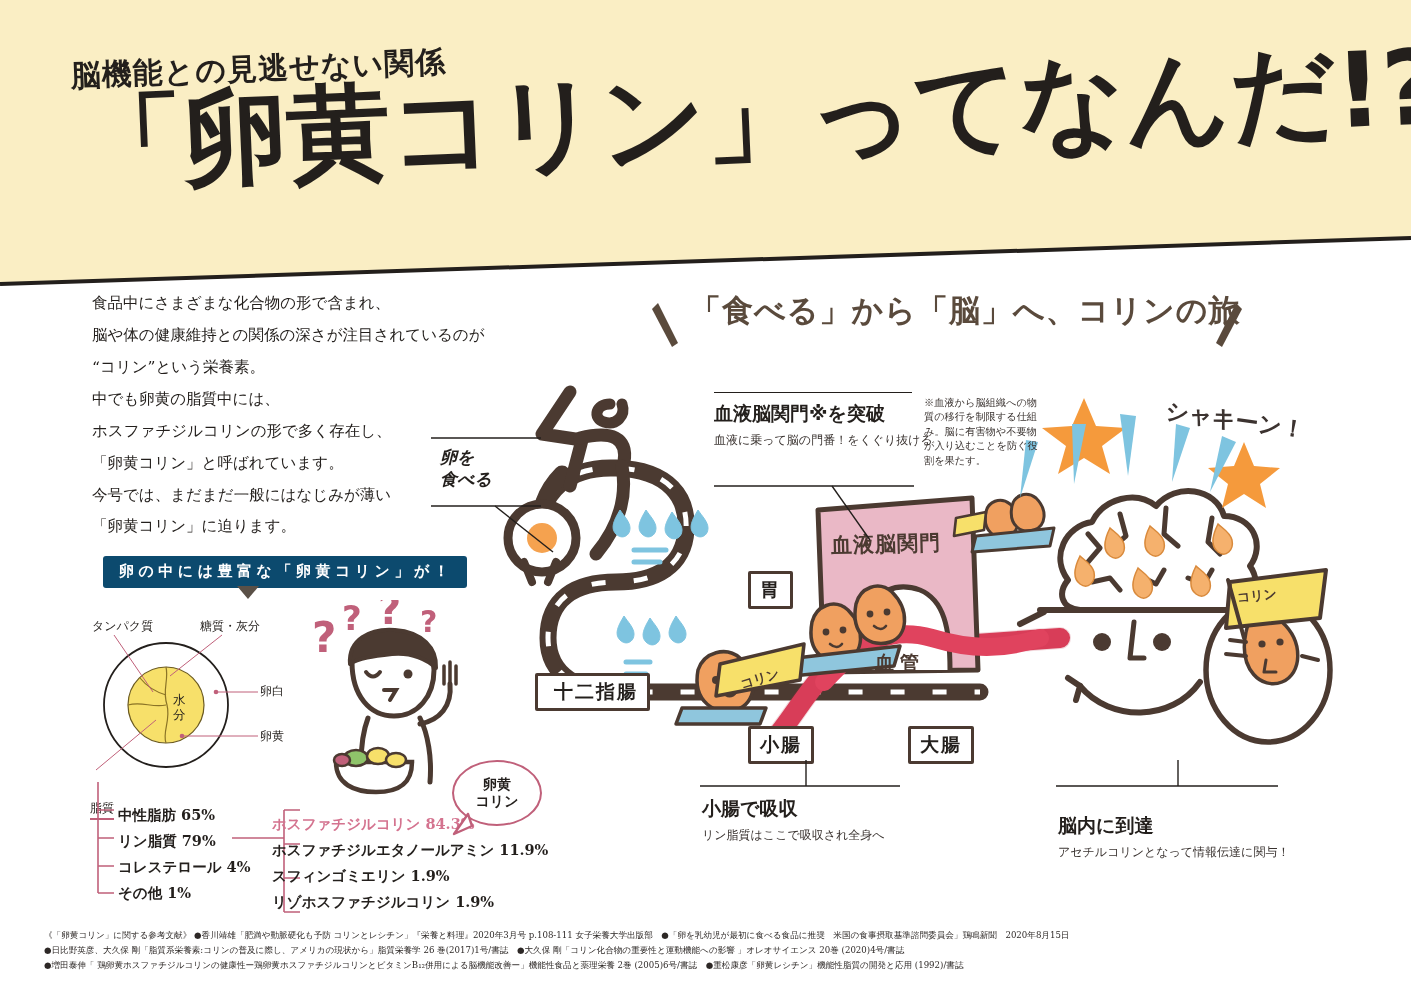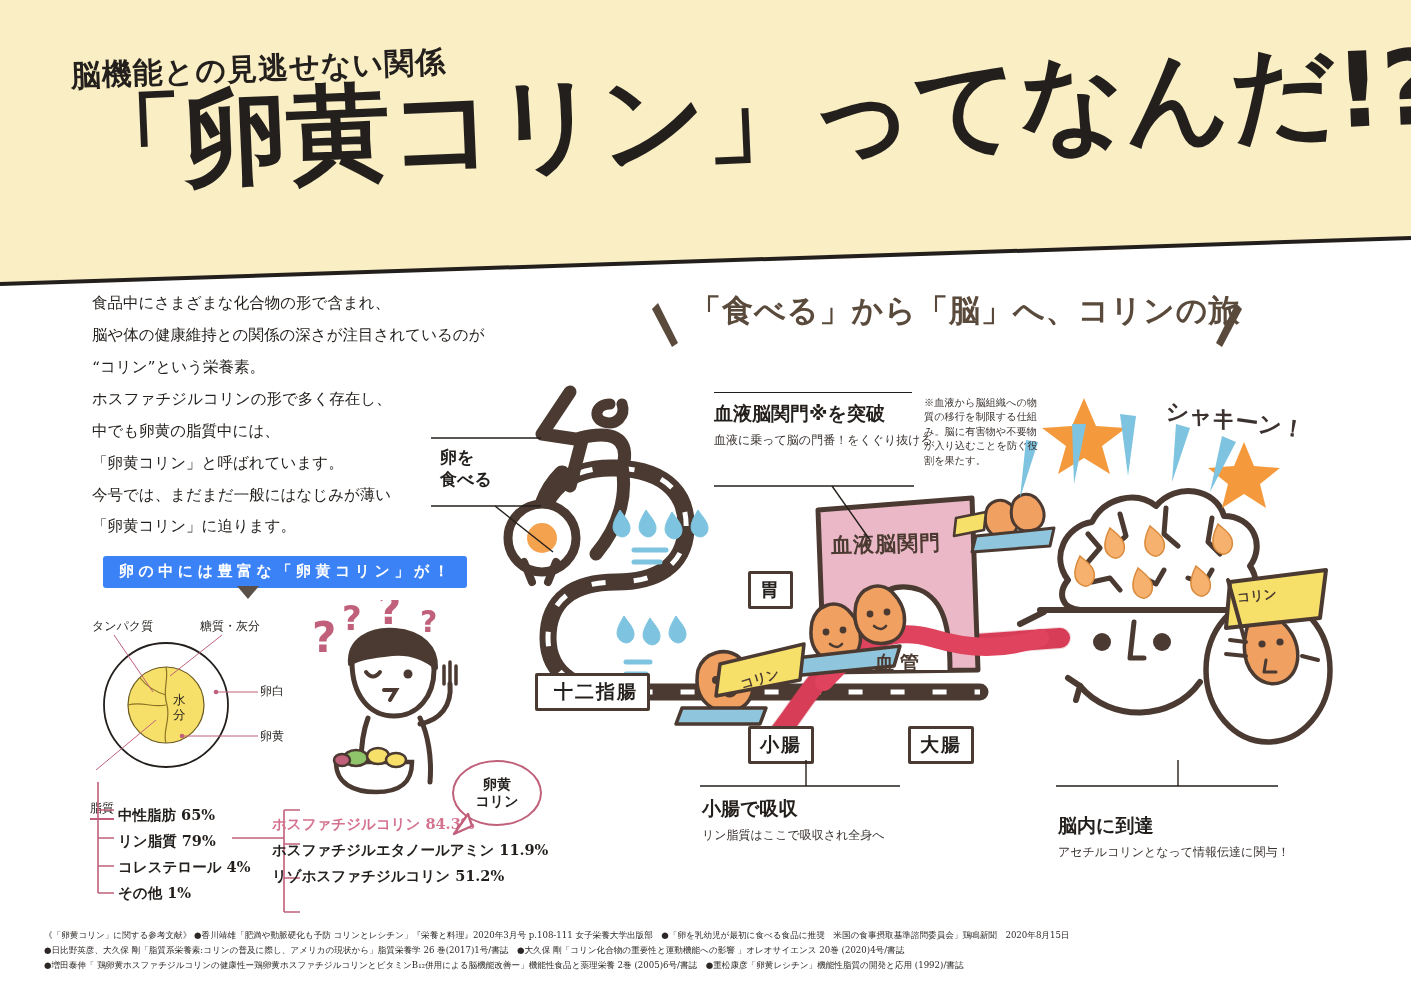--- a/index.html
+++ b/index.html
@@ -45,21 +45,21 @@
   .intro{
     position:absolute;left:92px;top:288px;width:430px;
     font-size:15.5px;line-height:2.06;
     color:#231f1c;
     font-family:"DejaVu Serif","Liberation Serif",serif;
   }
   .intro div{white-space:nowrap;}
 
   .banner{
     position:absolute;left:103px;top:556px;
-    background:#3b82f6;color:#ffffff;
+    background:#0c4a6e;color:#ffffff;
     font-size:15px;font-weight:bold;letter-spacing:4.5px;
     padding:6px 14px 7px 16px;
     border-radius:3px;
     white-space:nowrap;
     font-family:"DejaVu Sans",sans-serif;
   }
   .banner-tip{
     position:absolute;left:237px;top:586px;
     width:0;height:0;
     border-left:11px solid transparent;
@@ -123,20 +123,21 @@
   .tag{
     position:absolute;background:#ffffff;border:3.4px solid #4b3a31;
     font-size:19px;font-weight:bold;color:#231f1c;letter-spacing:2px;
     padding:3px 9px;white-space:nowrap;border-radius:2px;
     font-family:"DejaVu Sans",sans-serif;
   }
   .eat-label{
     position:absolute;left:440px;top:446px;
     font-size:17px;font-weight:bold;line-height:1.3;color:#231f1c;white-space:nowrap;
     font-family:"DejaVu Sans",sans-serif;
+    font-style:italic;
   }
   .gate-text{
     position:absolute;left:831px;top:530px;
     font-size:21px;font-weight:bold;color:#4b3a31;letter-spacing:1px;
     white-space:nowrap;transform:rotate(-1.5deg);
     font-family:"DejaVu Sans",sans-serif;
   }
   .vessel-text{
     position:absolute;left:875px;top:650px;
     font-size:19px;font-weight:bold;color:#4b3a31;letter-spacing:6px;
@@ -179,22 +180,22 @@
   <svg class="header-edge" viewBox="0 0 1411 290">
     <line x1="0" y1="284" x2="1411" y2="238" stroke="#231f1c" stroke-width="4"></line>
   </svg>
   <div class="kicker">脳機能との見逃せない関係</div>
   <div class="maintitle">「卵黄コリン」ってなんだ!?</div>
 
   <div class="intro">
     <div>食品中にさまざまな化合物の形で含まれ、</div>
     <div>脳や体の健康維持との関係の深さが注目されているのが</div>
     <div>“コリン”という栄養素。</div>
+    <div>中でも卵黄の脂質中には、</div>
     <div>ホスファチジルコリンの形で多く存在し、</div>
-    <div>中でも卵黄の脂質中には、</div>
     <div>「卵黄コリン」と呼ばれています。</div>
     <div>今号では、まだまだ一般にはなじみが薄い</div>
     <div>「卵黄コリン」に迫ります。</div>
   </div>
 
   <div class="banner">卵の中には豊富な「卵黄コリン」が！</div>
   <div class="banner-tip"></div>
 
   <div class="eggdiagram">
     <svg width="330" height="200" viewBox="0 0 330 200">
@@ -270,21 +271,22 @@
   <div class="lipidlist">
     <div class="lipid-row">中性脂肪 65%</div>
     <div class="lipid-row">リン脂質 79%</div>
     <div class="lipid-row">コレステロール 4%</div>
     <div class="lipid-row">その他 1%</div>
   </div>
 
   <div class="lipidlist2">
     <div class="lipid2-row hl">ホスファチジルコリン 84.3%</div>
     <div class="lipid2-row">ホスファチジルエタノールアミン 11.9%</div>
-    <div class="lipid2-row">リゾホスファチジルコリン 51.2%</div>
+    <div class="lipid2-row">スフィンゴミエリン 1.9%</div>
+    <div class="lipid2-row">リゾホスファチジルコリン 1.9%</div>
   </div>
 
   <div class="bubble">
     <span>卵黄</span>
     <span>コリン</span>
   </div>
   <svg style="position:absolute;left:448px;top:806px;" width="40" height="40" viewBox="0 0 40 40">
     <path d="M20 8 L 6 28 L 24 20 Z" fill="#ffffff" stroke="#c0607a" stroke-width="2.4" stroke-linejoin="round"></path>
   </svg>
 

